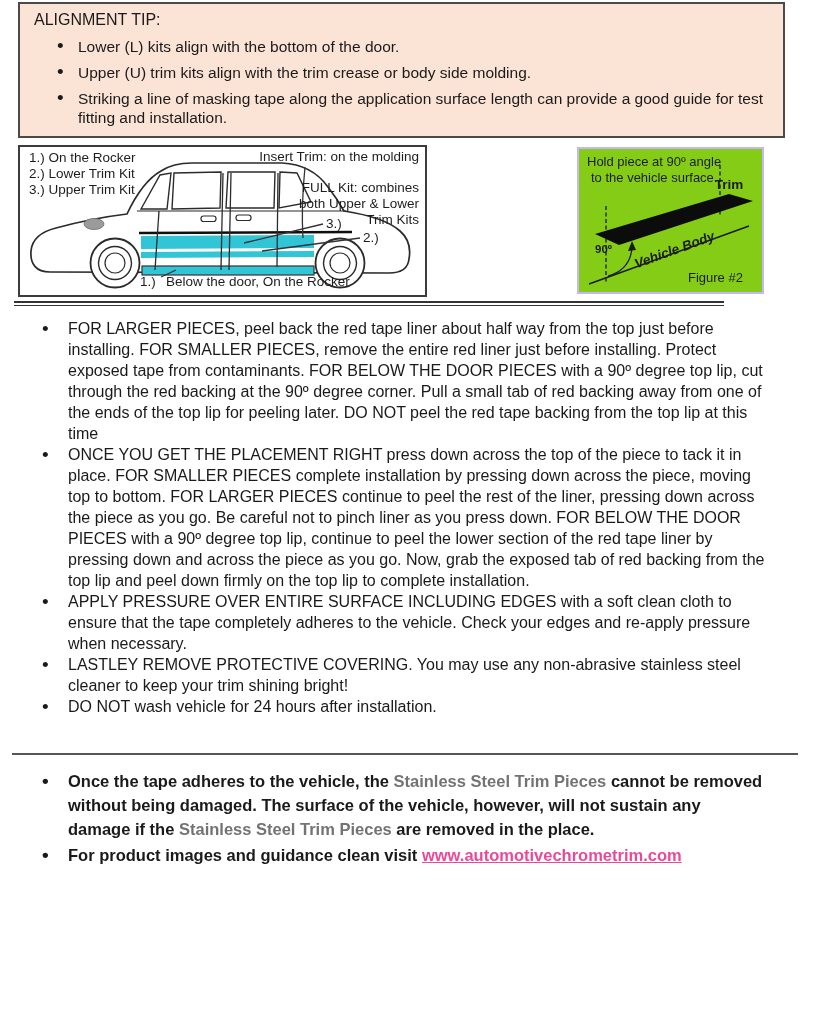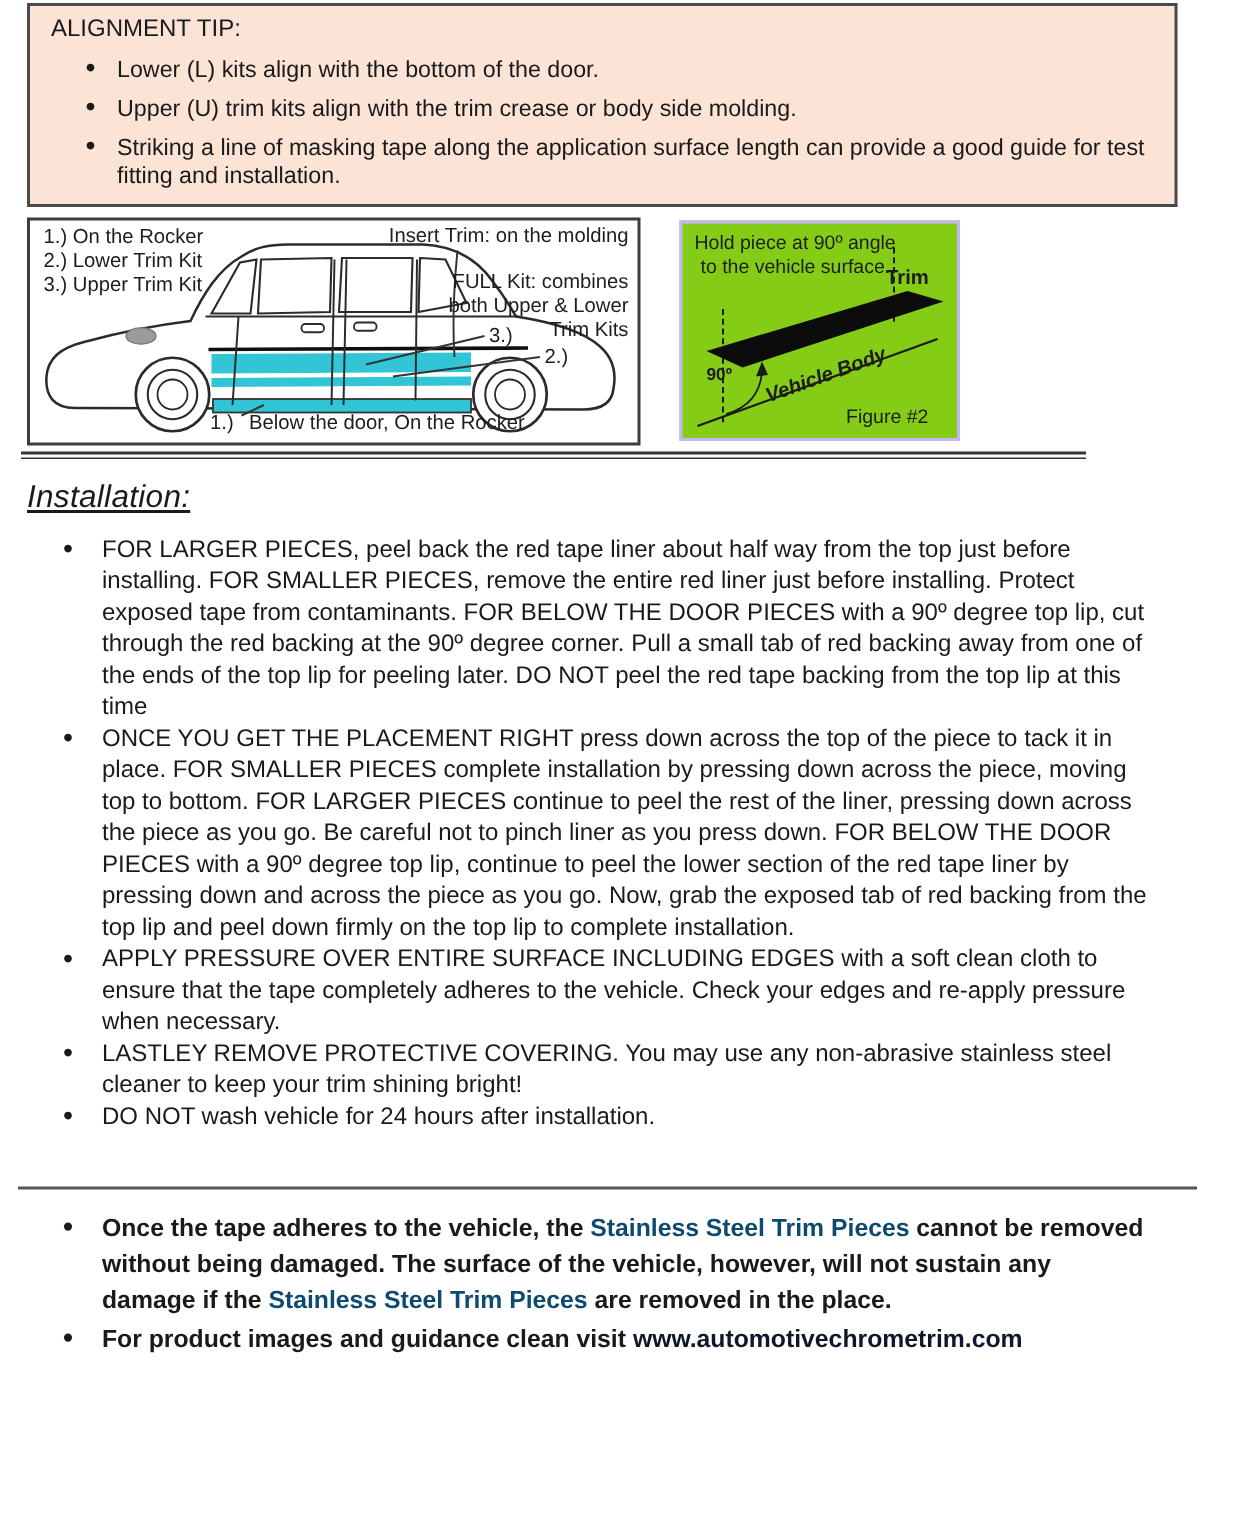--- a/index.html
+++ b/index.html
@@ -8,21 +8,21 @@
 
   
   .tip-box { box-sizing:border-box; margin:2px 0 0 18px; width:767px;
              border:2px solid #4a4a4a; background:#fbe3d6; padding:6px 14px 9px 14px; }
   .tip-title { font-size:16px; line-height:19px; }
   .tip-list { list-style:none; margin:8px 0 0 0; padding:0 2px 0 44px; font-size:15.5px; line-height:19px; }
   .tip-list li { position:relative; margin-top:7px; }
   .tip-list li::before { content:"\2022"; position:absolute; left:-21px; top:-1px; font-size:19px; }
 
   
-  .diagram-row { margin:7px 0 0 18px; width:622px; display:flex; align-items:flex-start; }
+  .diagram-row { margin:7px 0 0 18px; width:746px; display:flex; align-items:flex-start; }
   .car-box { box-sizing:border-box; width:409px; height:152px; border:2px solid #3c3c3c; background:#fff; }
   .fig-box { box-sizing:border-box; width:187px; height:147px; border:2px solid #c4b5fd; margin-left:auto; margin-top:2px; background:#84cc16; }
   .car-box svg, .fig-box svg { display:block; width:100%; height:100%; }
 
   svg text { fill:#1d1d1d; font-family:"Liberation Sans", sans-serif; font-size:13.5px; }
   .fig-box text { font-size:13px; }
   .b { font-weight:bold; }
   .bi { font-weight:bold; font-style:italic; }
 
   .double-rule { margin:4px 0 0 14px; width:710px; height:2px;
@@ -38,22 +38,22 @@
 
   .rule { margin:36px 0 0 12px; width:786px; border:none; border-top:2px solid #565656; height:0; }
 
   .h-important { margin:14px 0 0 18px; font-size:21.5px; font-weight:700; font-style:italic;
                  text-decoration:underline; letter-spacing:0.2px; }
   .important-list { list-style:none; margin:14px 60px 0 0; padding:0 0 0 68px;
                     font-size:16.5px; line-height:24px; font-weight:700; }
   .important-list li { position:relative; margin-bottom:2px; }
   .important-list li::before { content:"\2022"; position:absolute; left:-26px; top:0; font-size:19px; }
 
-  .red { color:#0c4a6e; }
-  .link { color:#0f172a; font-weight:700; cursor:pointer; }
+  .red { color:#737373; }
+  .link { color:#ec4899; text-decoration:underline; font-weight:700; cursor:pointer; }
 </style>
 </head>
 <body>
 
 <div class="page">
 
   <section class="tip-box">
     <div class="tip-title">ALIGNMENT TIP:</div>
     <ul class="tip-list">
       <li>Lower (L) kits align with the bottom of the door.</li>
@@ -143,21 +143,20 @@
         <text x="16" y="104" class="b" style="font-size:11.5px">90º</text>
         <text x="150" y="40" text-anchor="middle" class="b" style="font-size:13.5px">Trim</text>
         <text transform="translate(97,105) rotate(-20)" text-anchor="middle" class="bi" style="font-size:13.5px">Vehicle Body</text>
         <text x="109" y="133">Figure #2</text>
       </svg>
     </div>
   </div>
 
   <div class="double-rule"></div>
 
-  <h2 class="h-installation">Installation:</h2>
   <ul class="install-list">
     <li>FOR LARGER PIECES, peel back the red tape liner about half way from the top just before installing. FOR SMALLER PIECES, remove the entire red liner just before installing. Protect exposed tape from contaminants. FOR BELOW THE DOOR PIECES with a 90º degree top lip, cut through the red backing at the 90º degree corner. Pull a small tab of red backing away from one of the ends of the top lip for peeling later. DO NOT peel the red tape backing from the top lip at this time</li>
     <li>ONCE YOU GET THE PLACEMENT RIGHT press down across the top of the piece to tack it in place.  FOR SMALLER PIECES complete installation by pressing down across the piece, moving top to bottom. FOR LARGER PIECES continue to peel the rest of the liner, pressing down across the piece as you go. Be careful not to pinch liner as you press down. FOR BELOW THE DOOR PIECES with a 90º degree top lip, continue to peel the lower section of the red tape liner by pressing down and across the piece as you go. Now, grab the exposed tab of red backing from the top lip and peel down firmly on the top lip to complete installation.</li>
     <li>APPLY PRESSURE OVER ENTIRE SURFACE INCLUDING EDGES with a soft clean cloth to ensure that the tape completely adheres to the vehicle. Check your edges and re-apply pressure when necessary.</li>
     <li>LASTLEY REMOVE PROTECTIVE COVERING. You may use any non-abrasive stainless steel cleaner to keep your trim shining bright!</li>
     <li>DO NOT wash vehicle for 24 hours after installation.</li>
   </ul>
 
   <hr class="rule">
 

